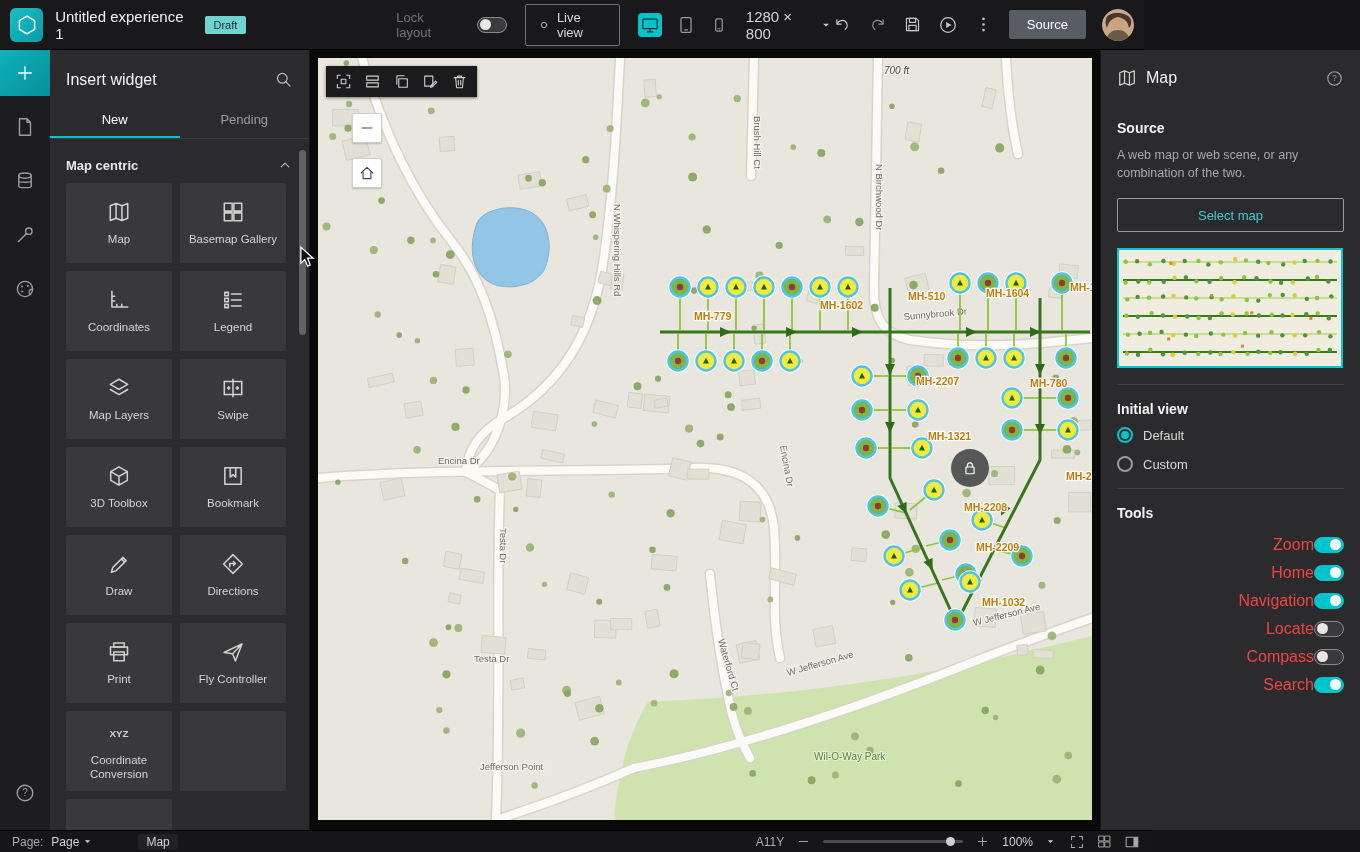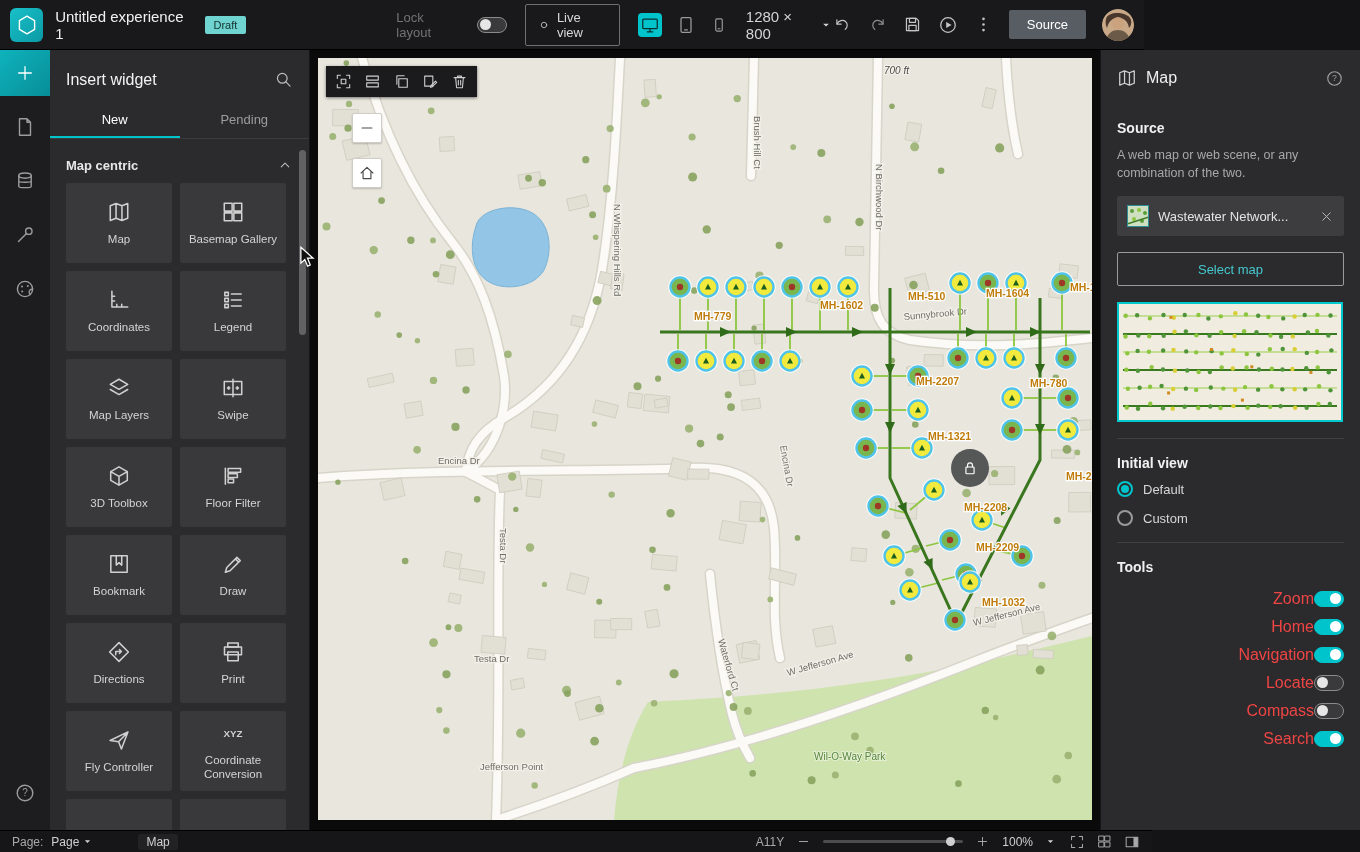--- a/index.html
+++ b/index.html
@@ -321,31 +321,20 @@
         </span>
         <div class="lbl">Swipe</div>
       </div>
       <div class="wcard">
         <span class="ic">
           <svg width="24" height="24" viewBox="0 0 22 22" fill="none" stroke="currentColor" stroke-width="1.4" stroke-linecap="round" stroke-linejoin="round" style="font-family:'Liberation Sans',sans-serif">
             <path d="M11 2.6 L18.6 7 V15 L11 19.4 L3.4 15 V7 Z M3.4 7 L11 11.4 L18.6 7 M11 11.4 V19.4"></path>
           </svg>
         </span>
         <div class="lbl">3D Toolbox</div>
-      </div>
-      <div class="wcard">
-        <span class="ic">
-          <svg width="24" height="24" viewBox="0 0 22 22" fill="none" stroke="currentColor" stroke-width="1.4" stroke-linecap="round" stroke-linejoin="round" style="font-family:'Liberation Sans',sans-serif">
-            <path d="M4 18.5 V4"></path>
-            <rect x="6.5" y="13.8" width="5" height="3.4"></rect>
-            <rect x="6.5" y="9" width="8.5" height="3.4"></rect>
-            <rect x="6.5" y="4.2" width="11.5" height="3.4"></rect>
-          </svg>
-        </span>
-        <div class="lbl">Floor Filter</div>
       </div>
       <div class="wcard">
         <span class="ic">
           <svg width="24" height="24" viewBox="0 0 22 22" fill="none" stroke="currentColor" stroke-width="1.4" stroke-linecap="round" stroke-linejoin="round" style="font-family:'Liberation Sans',sans-serif">
             <rect x="3.5" y="3.5" width="15" height="15"></rect>
             <path d="M8.5 3.5 V12 L11 9.8 L13.5 12 V3.5"></path>
           </svg>
         </span>
         <div class="lbl">Bookmark</div>
       </div>
@@ -972,38 +961,20 @@
     <span class="rp-help ic">
         <svg width="19" height="19" viewBox="0 0 22 22" fill="none" stroke="currentColor" stroke-width="1.4" stroke-linecap="round" stroke-linejoin="round" style="font-family:'Liberation Sans',sans-serif">
           <circle cx="11" cy="11" r="7.8"></circle>
           <text x="11" y="14.4" text-anchor="middle" font-size="10" fill="currentColor" stroke="none">?</text>
         </svg>
       </span>
   </div>
   <div class="rp-body">
     <div class="h-sec">Source</div>
     <div class="desc">A web map or web scene, or any combination of the two.</div>
-    <div class="sel-row">
-      <svg width="22" height="22">
-          <rect width="22" height="22" fill="#cfe0c2"></rect>
-          <circle cx="5" cy="6" r="2" fill="#5a9e3a"></circle>
-          <circle cx="12" cy="5" r="2" fill="#8cc63f"></circle>
-          <circle cx="18" cy="8" r="2" fill="#5a9e3a"></circle>
-          <circle cx="7" cy="14" r="2" fill="#8cc63f"></circle>
-          <circle cx="15" cy="16" r="2" fill="#5a9e3a"></circle>
-          <path d="M0 19 L22 12" stroke="#3a7a1e" stroke-width="1.4"></path>
-          <rect width="22" height="22" fill="none" stroke="#2e8d95" stroke-width="2"></rect>
-        </svg>
-      <span>Wastewater Network...</span>
-      <span class="x ic">
-          <svg width="15" height="15" viewBox="0 0 22 22" fill="none" stroke="currentColor" stroke-width="1.4" stroke-linecap="round" stroke-linejoin="round" style="font-family:'Liberation Sans',sans-serif">
-            <path d="M5.5 5.5 L16.5 16.5 M16.5 5.5 L5.5 16.5"></path>
-          </svg>
-        </span>
-    </div>
     <div class="sel-btn">Select map</div>
     <div class="thumb"><svg id="minimap" width="222" height="116">
           <rect x="0" y="0" width="222" height="116" fill="#f0ecdf"></rect>
           <line x1="4" y1="12" x2="218" y2="12" stroke="#9ccf4f" stroke-width="1"></line>
           <circle cx="6.729164886288345" cy="11.682174357119948" r="2.2" fill="#8cc63f"></circle>
           <circle cx="18.133136125281453" cy="11.294316910207272" r="2.2" fill="#4f943a"></circle>
           <circle cx="30.906836030073464" cy="14.351934528909624" r="2.2" fill="#8cc63f"></circle>
           <circle cx="44.48033571150154" cy="11.074799372814596" r="2.2" fill="#4f943a"></circle>
           <circle cx="54.771376435644925" cy="13.657942605670542" r="2.2" fill="#d9cf35"></circle>
           <circle cx="65.755435410887" cy="11.041247744578868" r="2.2" fill="#4f943a"></circle>

